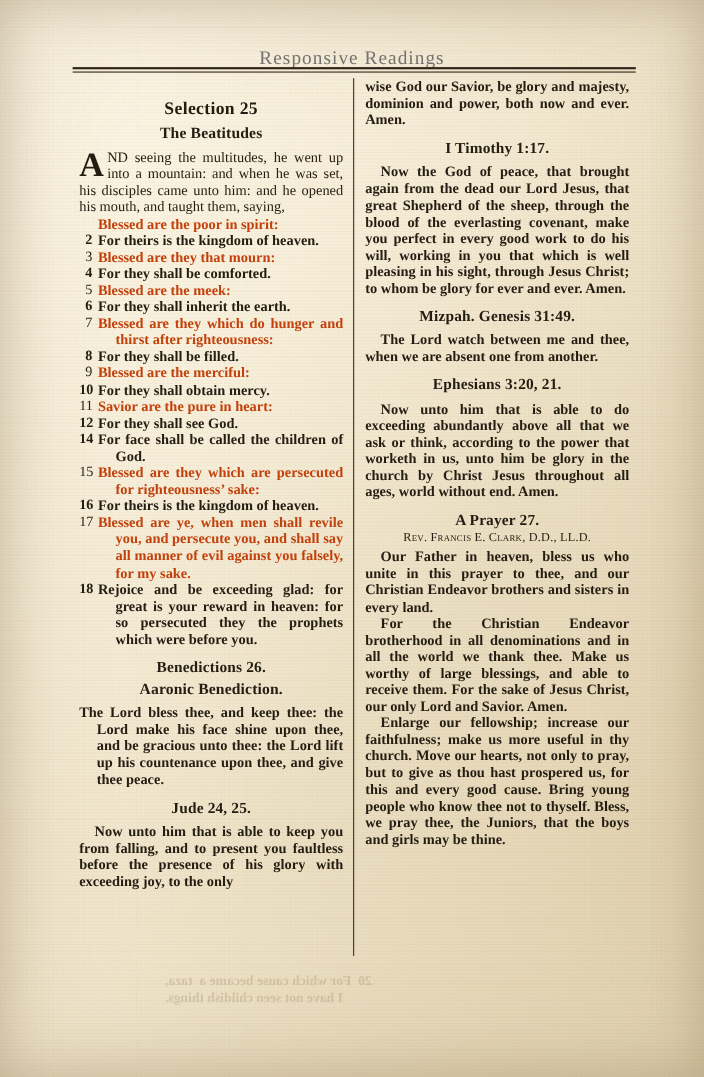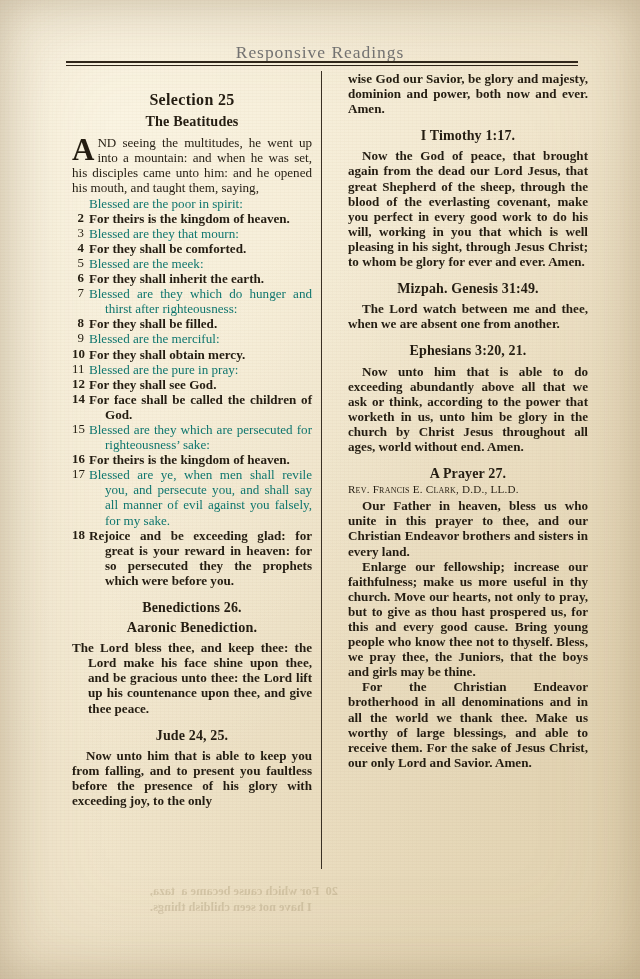--- a/index.html
+++ b/index.html
@@ -49,21 +49,21 @@
     position:absolute;left:255px;top:2px;width:1px;height:798px;
     background:#3a3024;
   }
   .col{
     position:absolute;top:0;width:240px;
     font-size:13.1px;line-height:15.1px;
     text-align:justify;
     -webkit-hyphens:none;hyphens:none;
   }
   .col-left{left:6px;}
-  .col-right{left:282px;}
+  .col-right{left:266px;}
 
   .sel-title{
     text-align:center;font-weight:bold;font-size:16px;
     letter-spacing:.02em;margin:23px 0 7px;
   }
   .sub-title{
     text-align:center;font-weight:bold;font-size:14.2px;
     letter-spacing:.01em;margin:0 0 6px;
   }
   .head-c{
@@ -80,36 +80,36 @@
     width:17px;flex:0 0 17px;text-align:right;
     padding-right:5px;box-sizing:border-box;
     font-size:12.9px;
   }
   .vtext{
     flex:1 1 auto;text-align:justify;
     padding-left:0;text-indent:0;
   }
   .vtext.hang{padding-left:16px;text-indent:-16px;}
   .bold .vtext,.bold .vnum{font-weight:bold;}
-  .light .vtext{font-weight:normal;color:#0f766e;}
+  .light .vtext{font-weight:bold;color:#c2410c;}
   .dropcap{
     float:left;font-size:31px;line-height:25px;
     font-weight:bold;margin:2px 3px 0 0;
   }
   .op-lines{margin:0;text-align:justify;}
 
   p.body{
     margin:0;text-align:justify;text-indent:14px;
   }
   p.body.noind{text-indent:0;}
   .bold-p{font-weight:bold;}
   .hang-p{padding-left:16px;text-indent:-16px;text-align:justify;margin:0;font-weight:bold;}
 
   .attrib{
-    text-align:left;font-size:11.1px;letter-spacing:.02em;
+    text-align:center;font-size:11.1px;letter-spacing:.02em;
     margin:1px 0 1px;font-variant:small-caps;font-weight:normal;
   }
 
   
   .ghost{
     position:absolute;color:#9a8a63;opacity:.30;
     transform:scaleX(-1);
     font-size:12.4px;line-height:15px;font-weight:bold;
     pointer-events:none;white-space:pre;
   }
@@ -175,21 +175,21 @@
         <div class="verse light">
           <div class="vnum">9</div>
           <div class="vtext hang">Blessed are the merciful:</div>
         </div>
         <div class="verse bold">
           <div class="vnum">10</div>
           <div class="vtext hang">For they shall obtain mercy.</div>
         </div>
         <div class="verse light">
           <div class="vnum">11</div>
-          <div class="vtext hang">Blessed are the pure in pray:</div>
+          <div class="vtext hang">Savior are the pure in heart:</div>
         </div>
         <div class="verse bold">
           <div class="vnum">12</div>
           <div class="vtext hang">For they shall see God.</div>
         </div>
         <div class="verse bold">
           <div class="vnum">14</div>
           <div class="vtext hang">For face shall be called the children of God.</div>
         </div>
         <div class="verse light">
@@ -230,19 +230,19 @@
     <p class="body bold-p">The Lord watch between me and thee, when we are absent one from another.</p>
 
     <div class="head-c">Ephesians 3:20, 21.</div>
     <p class="body bold-p">Now unto him that is able to do exceeding abundantly above all that we ask or think, according to the power that worketh in us, unto him be glory in the church by Christ Jesus throughout all ages, world without end.  Amen.</p>
 
     <div class="head-c" style="margin-bottom:1px;">A Prayer 27.</div>
     <div class="attrib">Rev. Francis E. Clark, D.D., LL.D.</div>
 
     <div id="prayer-paras">
         <p class="body bold-p">Our Father in heaven, bless us who unite in this prayer to thee, and our Christian Endeavor brothers and sisters in every land.</p>
+        <p class="body bold-p">For the Christian Endeavor brotherhood in all denominations and in all the world we thank thee.  Make us worthy of large blessings, and able to receive them.  For the sake of Jesus Christ, our only Lord and Savior.  Amen.</p>
         <p class="body bold-p">Enlarge our fellowship; increase our faithfulness; make us more useful in thy church.  Move our hearts, not only to pray, but to give as thou hast prospered us, for this and every good cause.  Bring young people who know thee not to thyself.  Bless, we pray thee, the Juniors, that the boys and girls may be thine.</p>
-        <p class="body bold-p">For the Christian Endeavor brotherhood in all denominations and in all the world we thank thee.  Make us worthy of large blessings, and able to receive them.  For the sake of Jesus Christ, our only Lord and Savior.  Amen.</p>
       </div>
   </div>
 </div>
 
 <div class="edgeshade"></div>
 
 </body></html>

